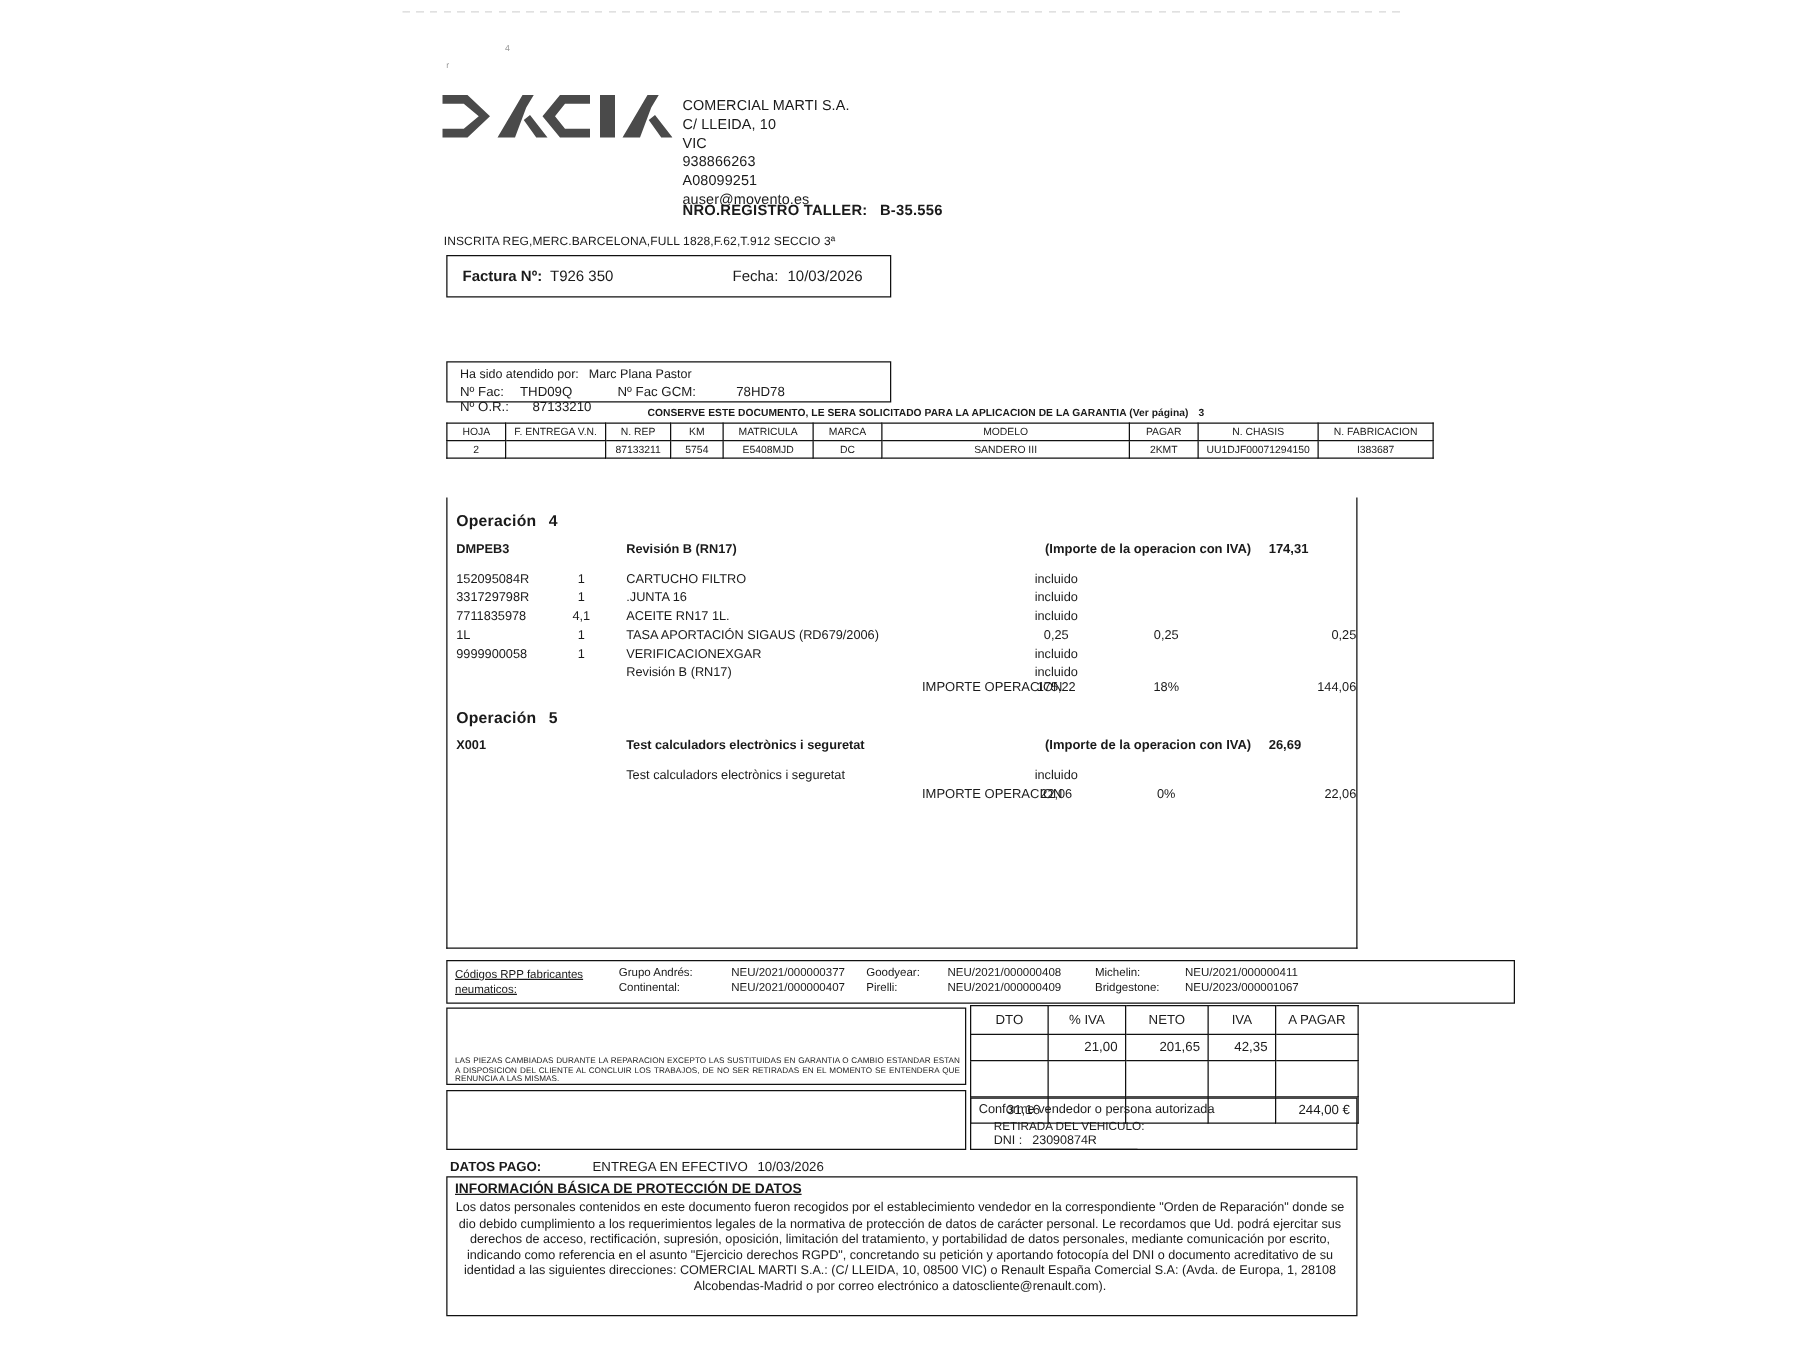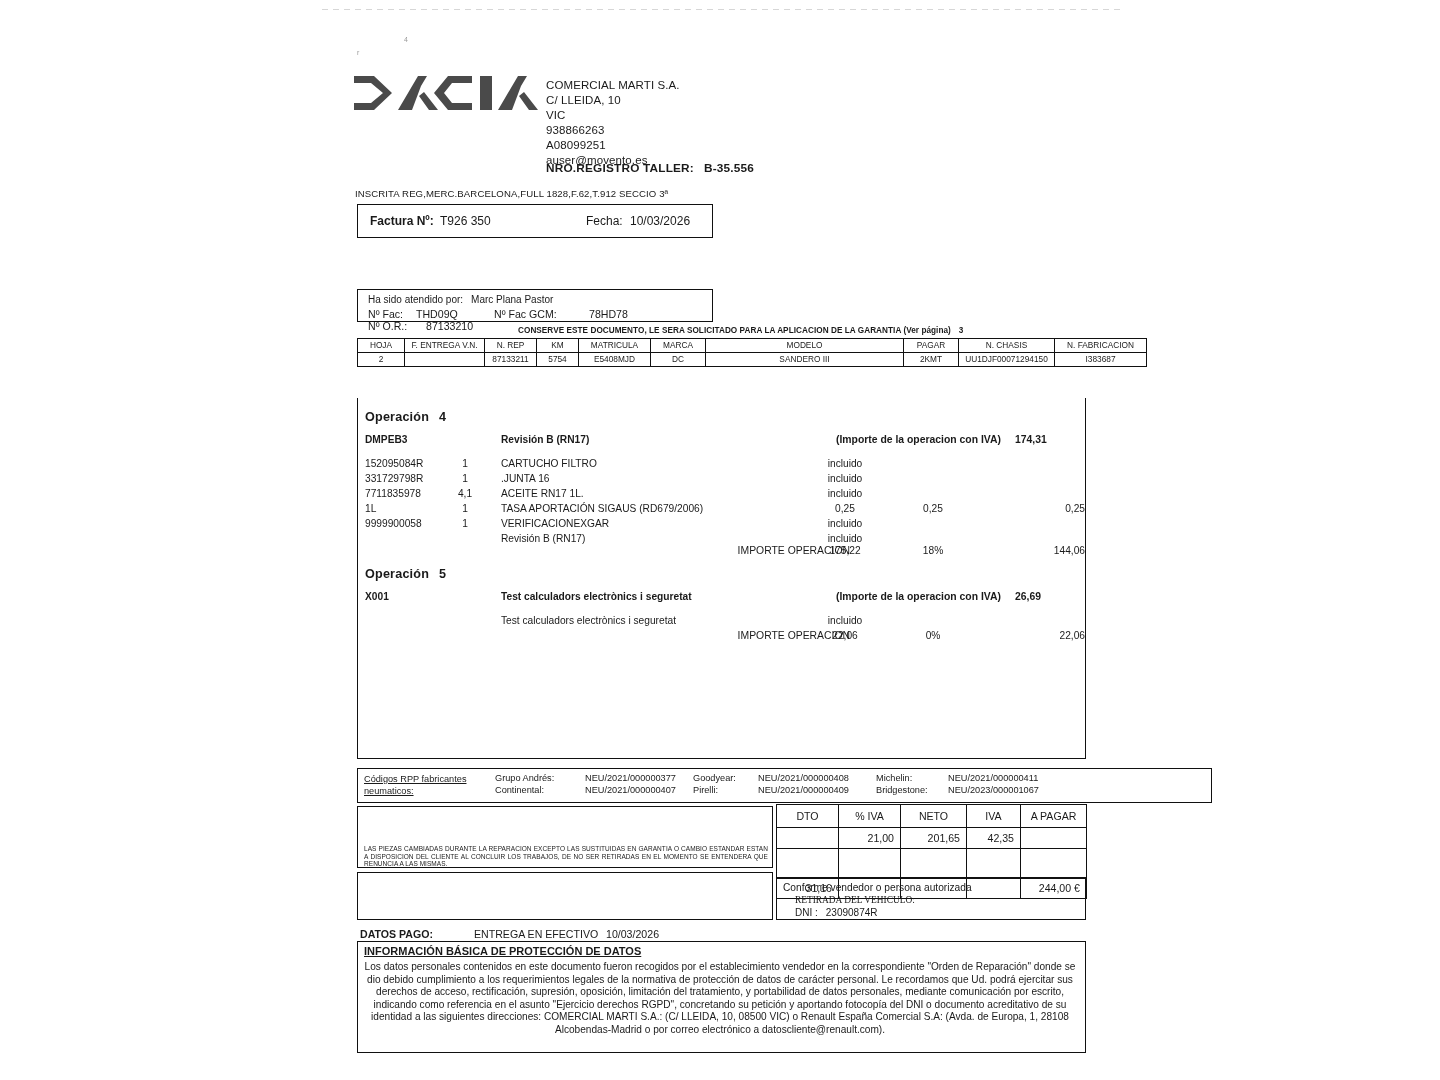--- a/index.html
+++ b/index.html
@@ -210,21 +210,21 @@
   .tot-table td.sp { height: 28px; }
   .tot-table td.b  { height: 20px; text-align: right; padding-right: 6px; }
 
   #conf-box {
     position:absolute; left:776px; top:878px;
     width:310px; height:42px;
     border: 1.2px solid #111;
     box-sizing: border-box;
   }
   .conf-l1 { position:absolute; left:6px; top:3px; font-size:10.2px; }
-  .conf-l2 { position:absolute; left:18px; top:16px; font-size:9.4px;font-family:Liberation Serif, serif; }
+  .conf-l2 { position:absolute; left:18px; top:16px; font-size:9.4px; }
   .conf-l3 { position:absolute; left:18px; top:28px; font-size:10px; }
   .conf-l3 .dni-val {
     display:inline-block; margin-left:6px;
     border-bottom: 1.2px solid #111;
     padding: 0 32px 1px 2px;
   }
 
   
   .pago-label { position:absolute; left:360px; top:928px; font-size:10.6px; font-weight:bold; }
   .pago-value { position:absolute; left:474px; top:928px; font-size:10.6px; }

